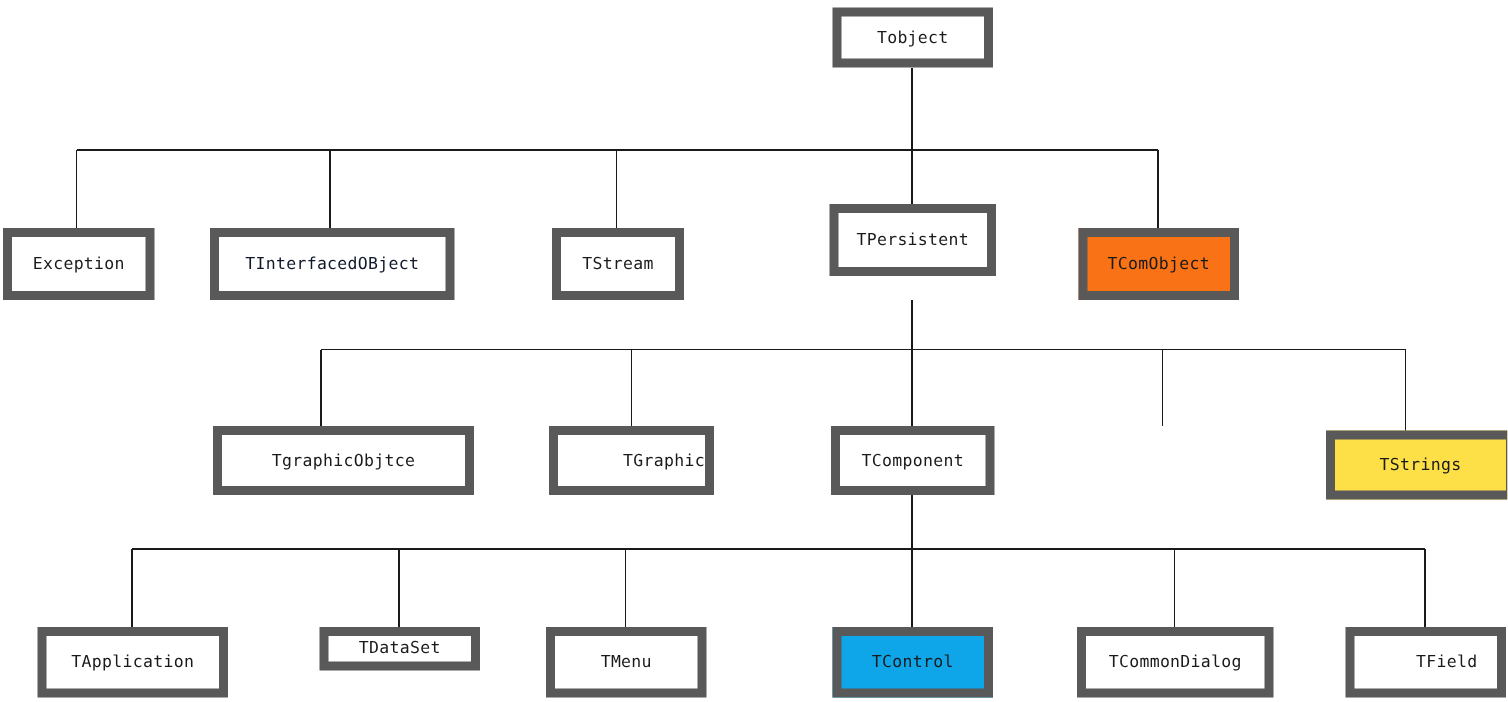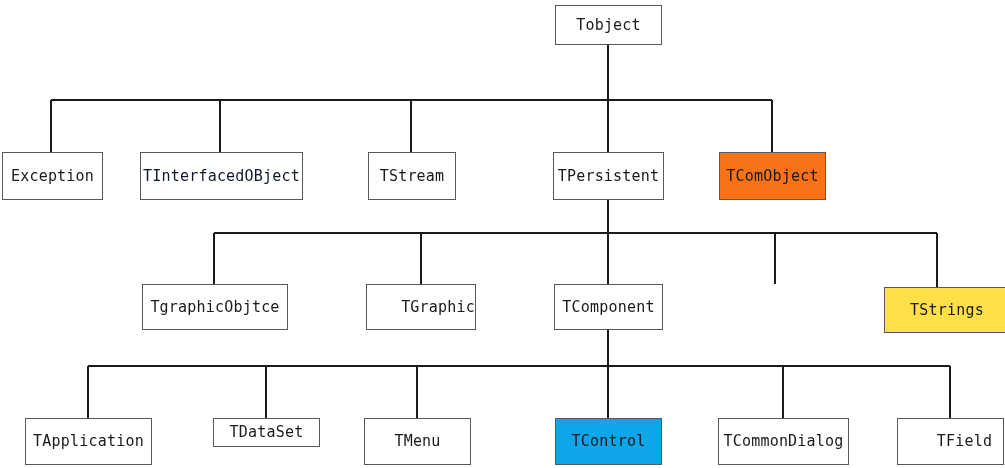--- a/index.html
+++ b/index.html
@@ -22,28 +22,28 @@
     position: absolute;
     left: 0;
     top: 0;
     width: 1005px;
     height: 468px;
     pointer-events: none;
   }
   .node {
     position: absolute;
     box-sizing: border-box;
-    border: 1px solid #0f766e;
+    border: 6px solid #0f766e;
     background: #ffffff;
     display: flex;
     align-items: center;
     justify-content: center;
     color: #1a1a1a;
     font-family: "DejaVu Sans Mono", "Liberation Mono", monospace;
-    font-size: 15px;
+    font-size: 11px;
     letter-spacing: 0.2px;
     white-space: nowrap;
     line-height: 1;
   }
   .node-label {
     display: block;
     transform: translateY(-0.5px);
   }
 </style>
 </head>
@@ -79,27 +79,27 @@
     </div>
     <div class="node" style="left: 2px; top: 152px; width: 101px; height: 48px; border-color: rgb(89, 89, 89); background: rgb(255, 255, 255); color: rgb(26, 26, 26);">
       <span class="node-label">Exception</span>
     </div>
     <div class="node" style="left: 140px; top: 152px; width: 163px; height: 48px; border-color: rgb(89, 89, 89); background: rgb(255, 255, 255); color: #0f172a;">
       <span class="node-label">TInterfacedOBject</span>
     </div>
     <div class="node" style="left: 368px; top: 152px; width: 88px; height: 48px; border-color: rgb(89, 89, 89); background: rgb(255, 255, 255); color: rgb(26, 26, 26);">
       <span class="node-label">TStream</span>
     </div>
-    <div class="node" style="left: 553px; top: 152px; width: 111px; height: 48px; border-color: rgb(89, 89, 89); background: rgb(255, 255, 255); color: rgb(26, 26, 26);">
+    <div class="node" style="left: 553px; top: 136px; width: 111px; height: 48px; border-color: rgb(89, 89, 89); background: rgb(255, 255, 255); color: rgb(26, 26, 26);">
       <span class="node-label">TPersistent</span>
     </div>
     <div class="node" style="left: 719px; top: 152px; width: 107px; height: 48px; border-color: rgb(89, 89, 89); background: #f97316; color: rgb(26, 26, 26);">
       <span class="node-label">TComObject</span>
     </div>
-    <div class="node" style="left: 142px; top: 284px; width: 146px; height: 46px; border-color: rgb(89, 89, 89); background: rgb(255, 255, 255); color: rgb(26, 26, 26);">
+    <div class="node" style="left: 142px; top: 284px; width: 174px; height: 46px; border-color: rgb(89, 89, 89); background: rgb(255, 255, 255); color: rgb(26, 26, 26);">
       <span class="node-label">TgraphicObjtce</span>
     </div>
     <div class="node" style="left: 366px; top: 284px; width: 110px; height: 46px; border-color: rgb(89, 89, 89); background: rgb(255, 255, 255); color: rgb(26, 26, 26); justify-content: flex-end;">
       <span class="node-label">TGraphic</span>
     </div>
     <div class="node" style="left: 554px; top: 284px; width: 109px; height: 46px; border-color: rgb(89, 89, 89); background: rgb(255, 255, 255); color: rgb(26, 26, 26);">
       <span class="node-label">TComponent</span>
     </div>
     <div class="node" style="left: 884px; top: 287px; width: 126px; height: 46px; border-color: rgb(89, 89, 89); background: #fde047; color: rgb(26, 26, 26);">
       <span class="node-label">TStrings</span>

